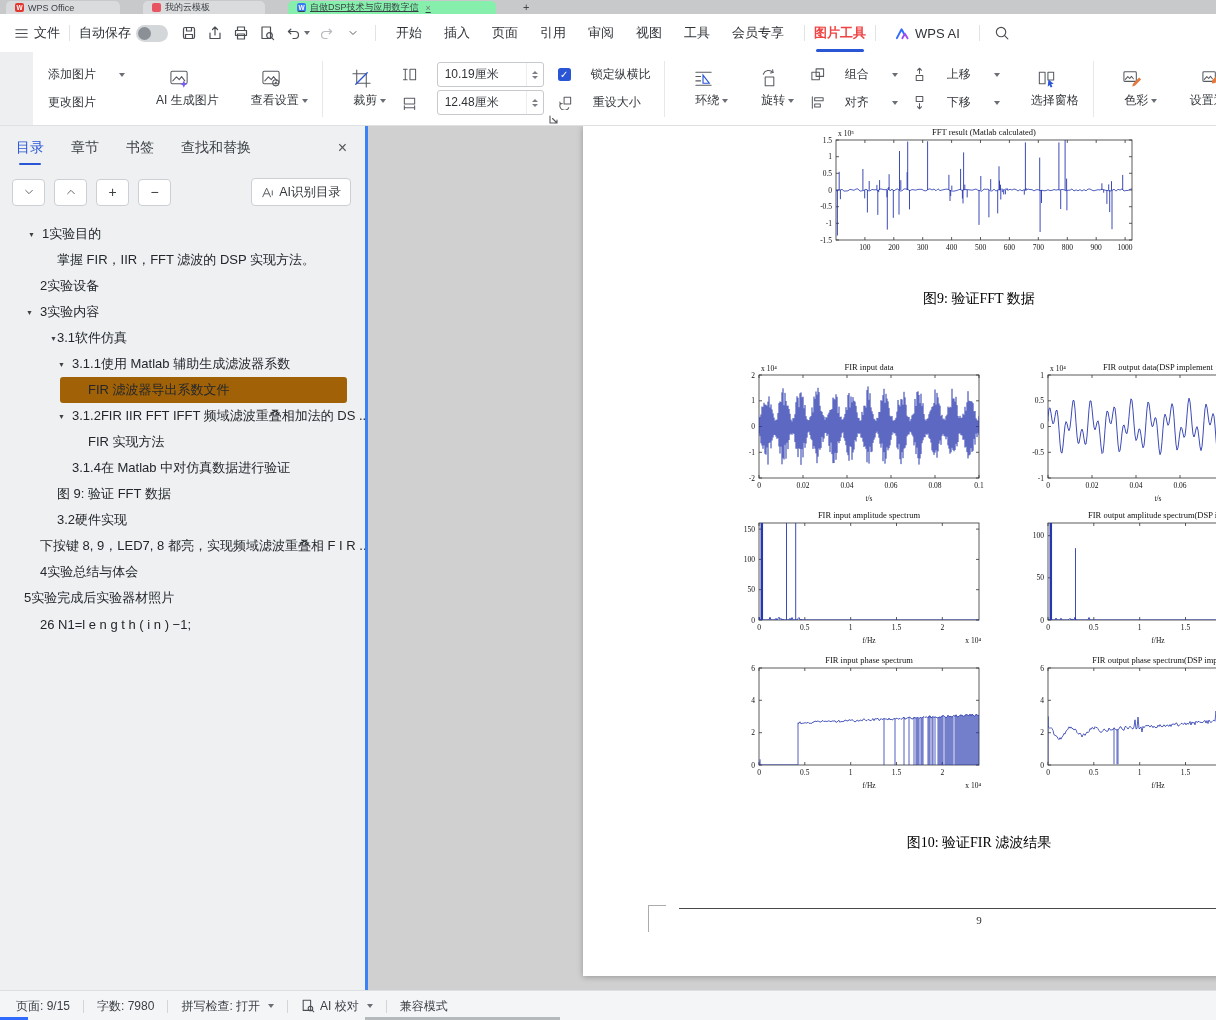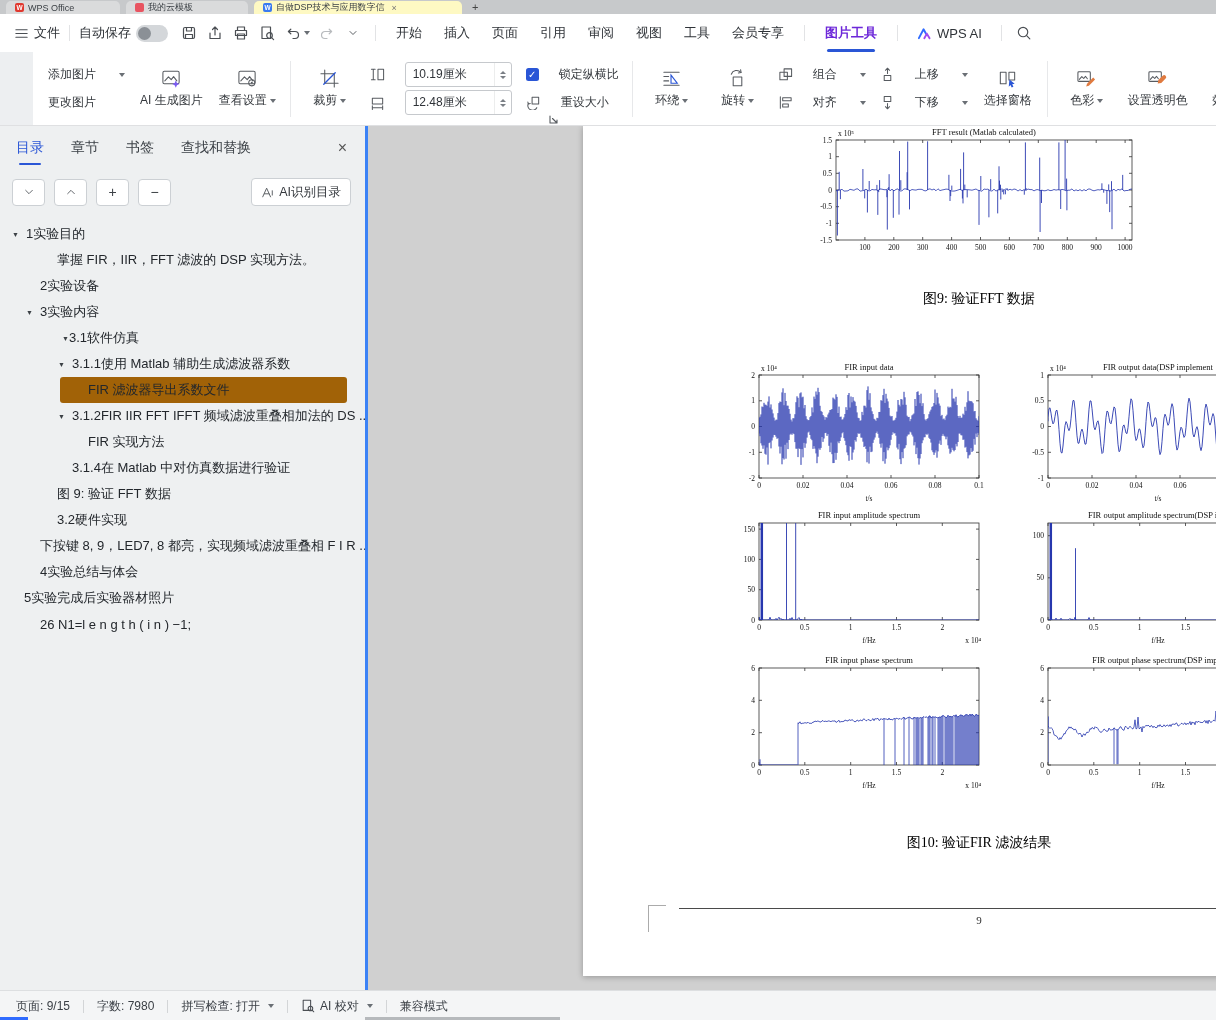--- a/index.html
+++ b/index.html
@@ -1,55 +1,55 @@
 <!DOCTYPE html>
 <html><head>
 <meta charset="utf-8">
 <style>
   html,body{margin:0;padding:0;}
   body{width:1216px;height:1020px;overflow:hidden;background:#cfcfcf;
        font-family:"Liberation Sans","DejaVu Sans",sans-serif;-webkit-font-smoothing:antialiased;}
   .app{position:relative;width:1216px;height:1020px;background:#fff;}
 
   
-  .tabbar{height:14px;background:#c7c9cb;display:flex;align-items:flex-end;padding-left:6px;gap:6px;overflow:hidden;text-align:right;}
+  .tabbar{height:14px;background:#c7c9cb;display:flex;align-items:flex-end;padding-left:6px;gap:23px;overflow:hidden;text-align:right;}
   .tab{height:13px;display:flex;align-items:center;gap:4px;padding:0 9px;border-radius:5px 5px 0 0;
        background:#dadbdc;font-size:9px;color:#3a3f44;white-space:nowrap;overflow:hidden;}
-  .tab.active{background:#fef9c3;}
+  .tab.active{background:#86efac;text-decoration:underline;}
   .tablogo{width:9px;height:9px;border-radius:2px;flex:none;display:flex;align-items:center;justify-content:center;
            color:#fff;font-size:6.5px;font-weight:bold;}
   .tab .tclose{color:#777;font-size:9px;margin-left:3px;}
   .newtab{font-size:11px;color:#444;margin-left:4px;line-height:13px;}
 
   
   .quickbar{height:38px;display:flex;align-items:center;padding:0 14px;background:#fff;font-size:13px;color:#2f3338;}
   .qitem{display:flex;align-items:center;gap:5px;}
   .qsep{width:1px;height:16px;background:#e2e3e5;margin:0 9px;}
   .qicon{width:26px;height:24px;display:flex;align-items:center;justify-content:center;border-radius:4px;flex:none;}
   .toggle{width:32px;height:17px;border-radius:9px;background:#d4d7da;position:relative;flex:none;}
   .toggle .knob{position:absolute;left:2px;top:2px;width:13px;height:13px;border-radius:50%;background:#8b9096;}
   .menus{display:flex;align-items:center;}
   .menuitem{margin:0 11px;cursor:default;white-space:nowrap;}
-  .tool-active{color:#6d28d9;font-weight:600;position:relative;margin:0 11px;white-space:nowrap;}
+  .tool-active{color:#ef4444;font-weight:600;position:relative;margin:0 0;white-space:nowrap;}
   .tool-active::after{content:"";position:absolute;left:2px;right:2px;bottom:-10px;height:3px;border-radius:2px;background:#2a56d6;}
   .caret{width:0;height:0;border-left:3.5px solid transparent;border-right:3.5px solid transparent;
          border-top:4px solid #6a6f75;margin-left:3px;flex:none;}
   .ic{stroke:#575b60;stroke-width:1.1;fill:none;stroke-linecap:round;stroke-linejoin:round;}
   .icq{stroke:#4a4e53;stroke-width:1.2;fill:none;stroke-linecap:round;stroke-linejoin:round;}
   .icg{stroke:#b8bbbe;stroke-width:1.2;fill:none;stroke-linecap:round;stroke-linejoin:round;}
 
   
   .ribbon{position:relative;height:73px;background:#fff;border-bottom:1px solid #dfe0e2;display:flex;align-items:center;}
   .leftstrip{position:absolute;left:0;top:0;width:33px;height:73px;background:#edeff1;}
   .rgroup{display:flex;align-items:center;gap:8px;padding:0 10px;height:64px;}
   .rgroup:first-of-type{margin-left:36px;}
   .rdiv{width:1px;height:56px;background:#e7e8ea;flex:none;}
   .bigbtn{display:flex;flex-direction:column;align-items:center;justify-content:center;gap:3px;
           min-width:50px;height:62px;border-radius:4px;font-size:12px;color:#34383d;white-space:nowrap;padding:0 4px;}
-  .bigbtn .lbl{display:flex;align-items:center;}
+  .bigbtn .lbl{display:flex;align-items:center;margin-left:16px;}
   .rows{display:flex;flex-direction:column;gap:4px;}
   .smallbtn{display:flex;align-items:center;gap:20px;height:24px;font-size:12px;color:#34383d;padding:0 3px;border-radius:3px;white-space:nowrap;}
   .field{display:flex;align-items:center;width:98px;height:23px;border:1px solid #c6c9cd;border-radius:3px;
          font-size:12px;color:#2f3338;padding-left:7px;background:#fff;}
   .spin{margin-left:auto;height:100%;width:16px;border-left:1px solid #eceded;display:flex;flex-direction:column;
         align-items:center;justify-content:center;gap:2px;}
   .spin i{width:0;height:0;border-left:3px solid transparent;border-right:3px solid transparent;display:block;}
   .spin .up{border-bottom:3.5px solid #7a7f85;}
   .spin .dn{border-top:3.5px solid #7a7f85;}
   .checkbox{width:13px;height:13px;border-radius:2.5px;background:#2a56d6;color:#fff;font-size:10px;
@@ -468,35 +468,35 @@
         <span class="navbtn">−</span>
         <span class="ai-toc">
           <svg width="13" height="13" viewBox="0 0 15 15">
               <path class="ic" d="M2 12.5L6.5 2.5l4.5 10M3.9 9h5.2"></path>
               <path class="ic" d="M13 5.5v5"></path>
             </svg>
           <span>AI识别目录</span>
         </span>
       </div>
       <div class="toc">
-          <div class="tocrow" style="padding-left: 12px;">
+          <div class="tocrow" style="padding-left: 28px;">
             <span class="tocarrow">▼</span>
             <span>1实验目的</span>
           </div>
           <div class="tocrow" style="padding-left: 57px;">
             <span>掌握 FIR，IIR，FFT 滤波的 DSP 实现方法。</span>
           </div>
           <div class="tocrow" style="padding-left: 40px;">
             <span>2实验设备</span>
           </div>
           <div class="tocrow" style="padding-left: 26px;">
             <span class="tocarrow">▼</span>
             <span>3实验内容</span>
           </div>
-          <div class="tocrow" style="padding-left: 55px; text-align: right;">
+          <div class="tocrow" style="padding-left: 43px; text-align: right;">
             <span class="tocarrow">▼</span>
             <span>3.1软件仿真</span>
           </div>
           <div class="tocrow" style="padding-left: 58px;">
             <span class="tocarrow">▼</span>
             <span>3.1.1使用 Matlab 辅助生成滤波器系数</span>
           </div>
           <div class="tocrow sel" style="margin-left: 60px; padding-left: 28px;">
             <span>FIR 滤波器导出系数文件</span>
           </div>

